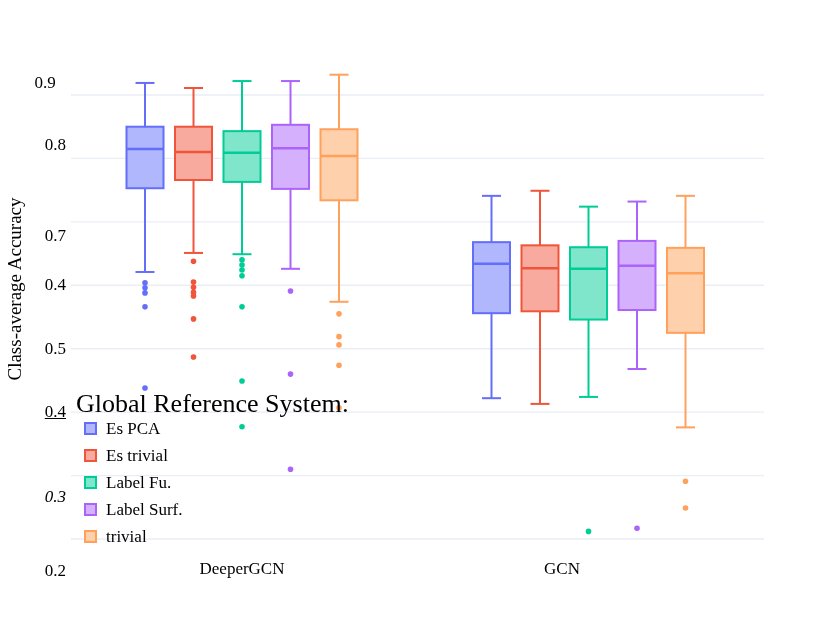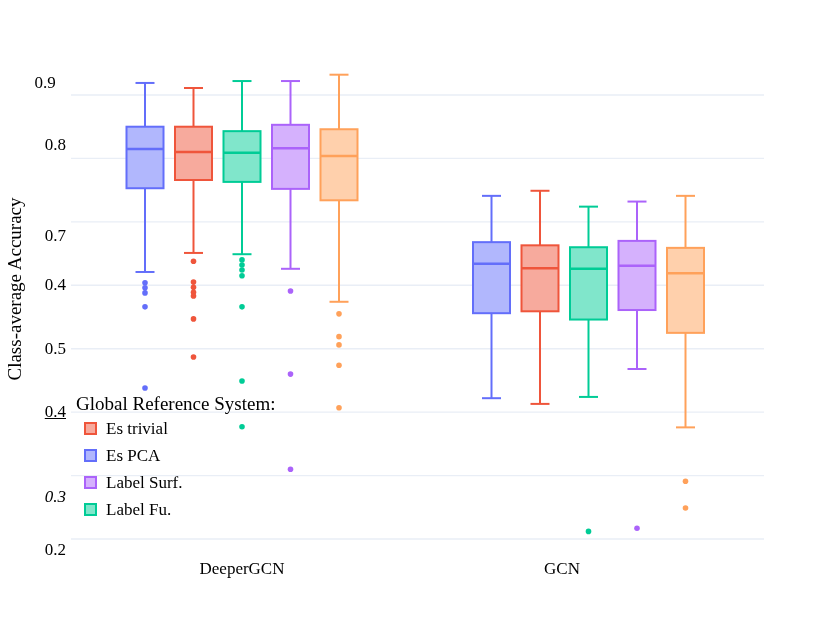--- a/index.html
+++ b/index.html
@@ -39,21 +39,21 @@
     line-height: 22px;
     text-align: center;
     font-size: 17px;
   }
   #legend {
     position: absolute;
     left: 76px; top: 392px;
     background: transparent;
   }
   .legend-title {
-    font-size: 19px;
+    font-size: 26px;
     line-height: 23px;
     white-space: nowrap;
   }
   .legend-item {
     display: flex;
     align-items: center;
     height: 27px;
     margin-left: 8px;
     cursor: pointer;
   }
@@ -197,40 +197,44 @@
     </svg>
   <div class="ylabel">Class-average Accuracy</div>
   <div id="yticks">
       <div class="ytick" style="top: 73px; text-align: center;">0.9</div>
       <div class="ytick" style="top: 135px;">0.8</div>
       <div class="ytick" style="top: 226px;">0.7</div>
       <div class="ytick" style="top: 275.29px;">0.4</div>
       <div class="ytick" style="top: 338.72px;">0.5</div>
       <div class="ytick" style="top: 402.15px; text-decoration: underline;">0.4</div>
       <div class="ytick" style="top: 487px; font-style: italic;">0.3</div>
-      <div class="ytick" style="top: 540px;">0.2</div>
+      <div class="ytick" style="top: 561px;">0.2</div>
     </div>
   <div id="xticks">
       <div class="xtick" style="left: 162px; text-align: center;">DeeperGCN</div>
       <div class="xtick" style="left: 482px;">GCN</div>
     </div>
   <div id="legend">
     <div class="legend-title">Global Reference System:</div>
     <div id="legend-items">
         <div class="legend-item">
+          <span class="legend-swatch" style="border-color: rgb(99, 110, 250); background: rgb(177, 183, 253);"></span>
+          <span class="legend-label">Es PCA</span>
+        </div>
+        <div class="legend-item">
           <span class="legend-swatch" style="border-color: rgb(239, 85, 59); background: rgb(247, 170, 157);"></span>
           <span class="legend-label">Es trivial</span>
         </div>
         <div class="legend-item">
-          <span class="legend-swatch" style="border-color: rgb(99, 110, 250); background: rgb(177, 183, 253);"></span>
-          <span class="legend-label">Es PCA</span>
+          <span class="legend-swatch" style="border-color: rgb(0, 204, 150); background: rgb(128, 230, 203);"></span>
+          <span class="legend-label">Label Fu.</span>
         </div>
         <div class="legend-item">
           <span class="legend-swatch" style="border-color: rgb(171, 99, 250); background: rgb(213, 177, 253);"></span>
           <span class="legend-label">Label Surf.</span>
         </div>
         <div class="legend-item">
-          <span class="legend-swatch" style="border-color: rgb(0, 204, 150); background: rgb(128, 230, 203);"></span>
-          <span class="legend-label">Label Fu.</span>
+          <span class="legend-swatch" style="border-color: rgb(255, 161, 90); background: rgb(255, 208, 172);"></span>
+          <span class="legend-label">trivial</span>
         </div>
       </div>
   </div>
 </div>
 
 </body></html>

